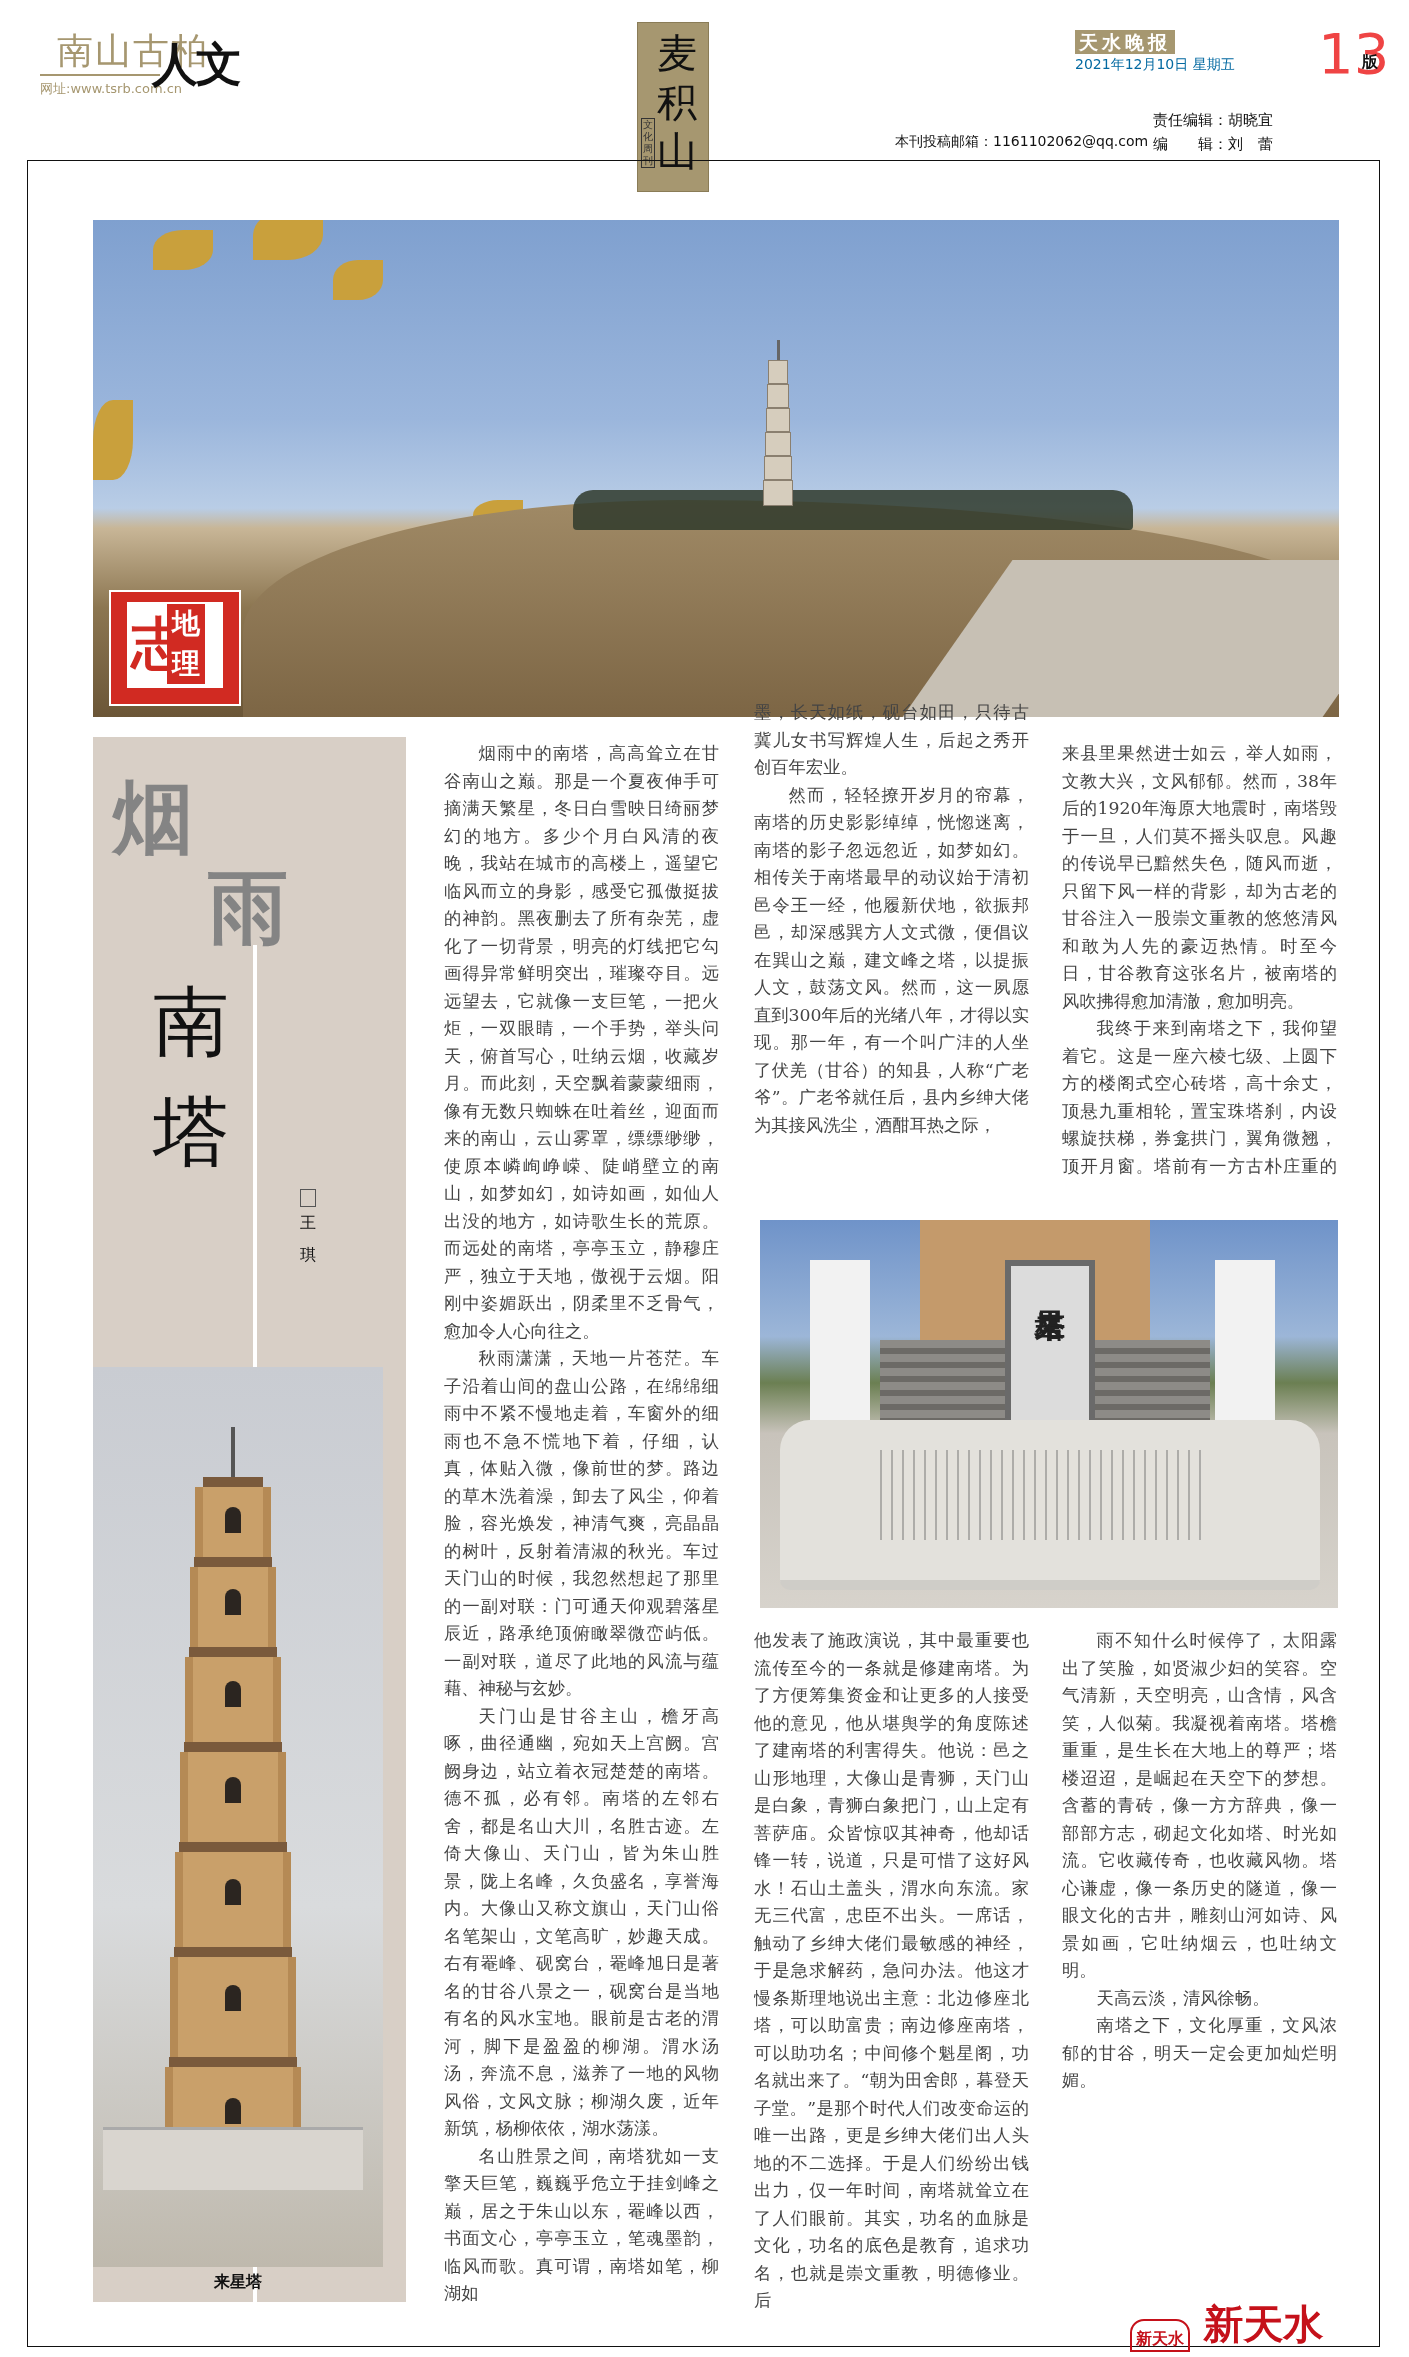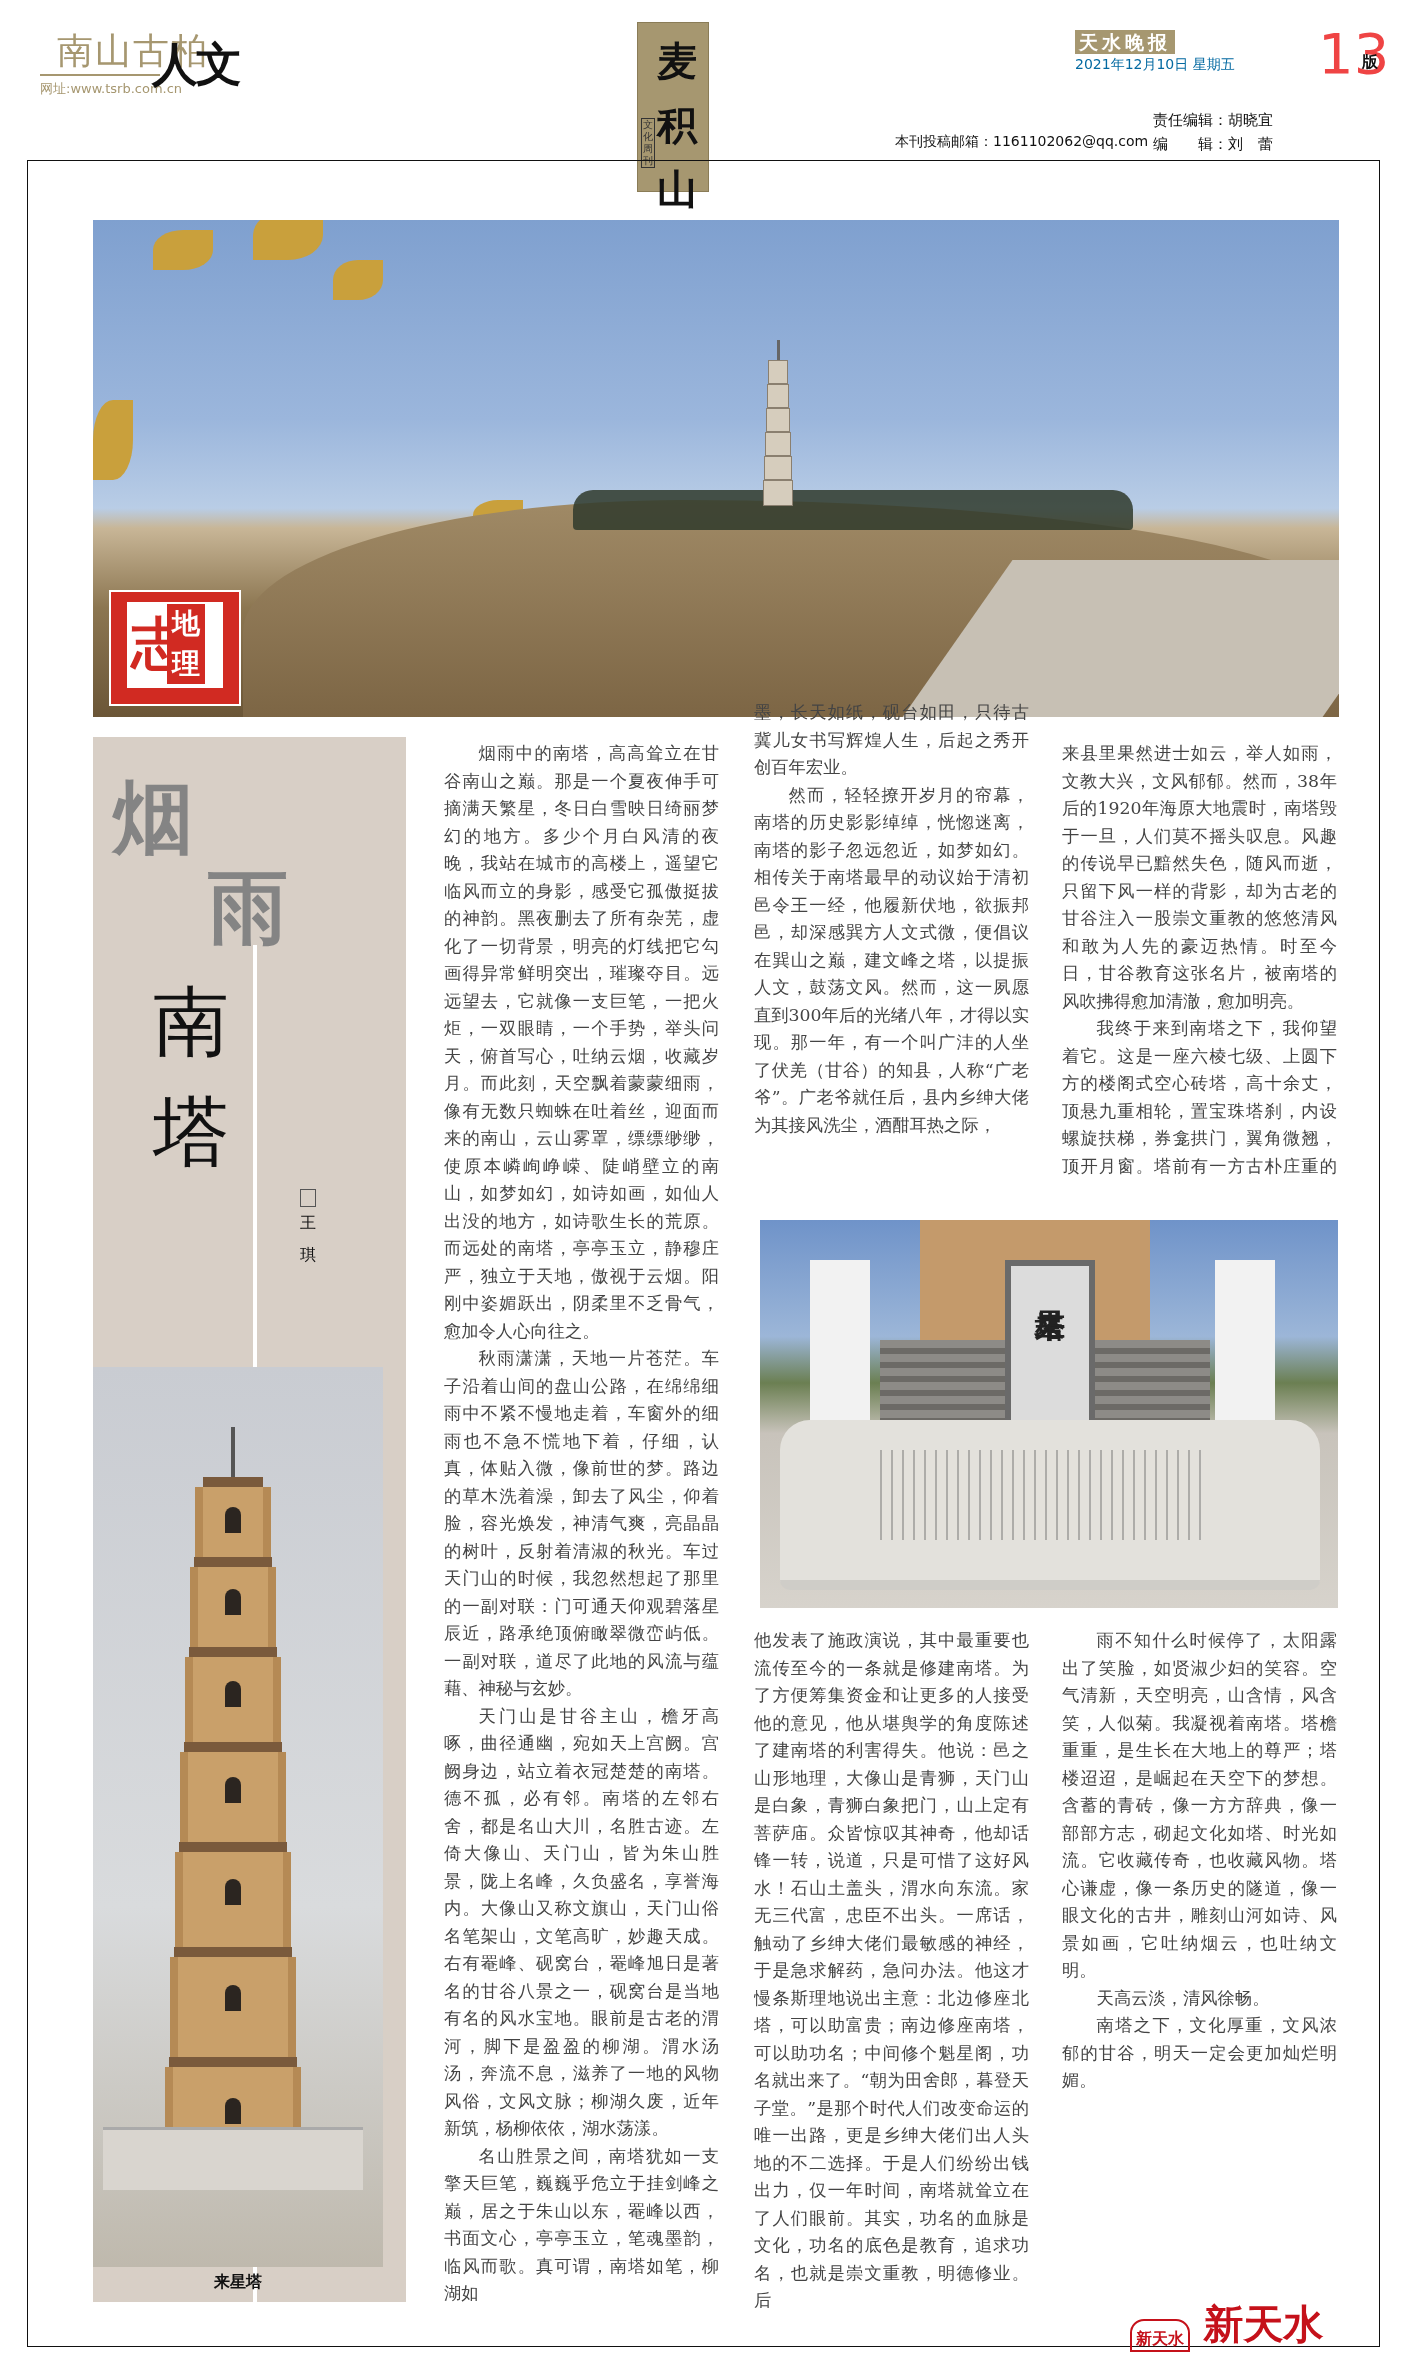--- a/index.html
+++ b/index.html
@@ -5,21 +5,21 @@
   html,body{margin:0;padding:0;background:#fff;}
   body{width:1409px;height:2357px;position:relative;overflow:hidden;font-family:"DejaVu Serif",serif;color:#333;}
   .abs{position:absolute;}
   
   .mast{left:40px;top:30px;}
   .mast-cn{font-family:"DejaVu Sans",sans-serif;font-size:36px;color:#a69770;letter-spacing:2px;line-height:42px;margin-left:17px;}
   .mast-line{width:120px;border-top:2px solid #a69770;margin-top:2px;}
   .mast-url{font-family:"DejaVu Sans",sans-serif;font-size:13px;color:#a69770;margin-top:4px;}
   .mast-rw{left:152px;top:34px;font-family:"DejaVu Sans",sans-serif;font-size:46px;font-weight:bold;color:#111;letter-spacing:-2px;}
   .logo{left:637px;top:22px;width:70px;height:168px;background:#a69770;border:1px solid #8a7c57;}
-  .logo-txt{position:absolute;left:16px;top:6px;width:46px;font-family:"DejaVu Serif",serif;font-weight:bold;font-size:40px;line-height:64px;color:#111;text-align:center;}
+  .logo-txt{position:absolute;left:16px;top:6px;width:46px;font-family:"DejaVu Serif",serif;font-weight:normal;font-size:40px;line-height:49px;color:#111;text-align:center;}
   .logo-sub{position:absolute;left:3px;top:95px;width:12px;border:1px solid #333;font-size:10px;line-height:12px;color:#333;text-align:center;}
   .paper-tag{left:1075px;top:30px;}
   .paper-name{display:inline-block;background:#a69770;color:#fff;font-family:"DejaVu Sans",sans-serif;font-weight:bold;font-size:19px;padding:0 4px;letter-spacing:4px;line-height:24px;}
   .paper-date{font-family:"DejaVu Sans",sans-serif;font-size:14px;color:#0369a1;margin-top:2px;}
   .page-no{left:1318px;top:24px;font-family:"DejaVu Sans",sans-serif;font-size:56px;color:#ef4444;line-height:60px;}
   .page-ban{left:1362px;top:52px;font-family:"DejaVu Sans",sans-serif;font-size:16px;color:#111;font-weight:bold;}
   .email{left:895px;top:133px;font-family:"DejaVu Sans",sans-serif;font-size:14px;color:#111;}
   .editors{left:1153px;top:108px;font-size:15px;color:#111;line-height:24px;}
   .frame{left:27px;top:160px;width:1353px;height:2187px;border:1.5px solid #111;box-sizing:border-box;}
   

